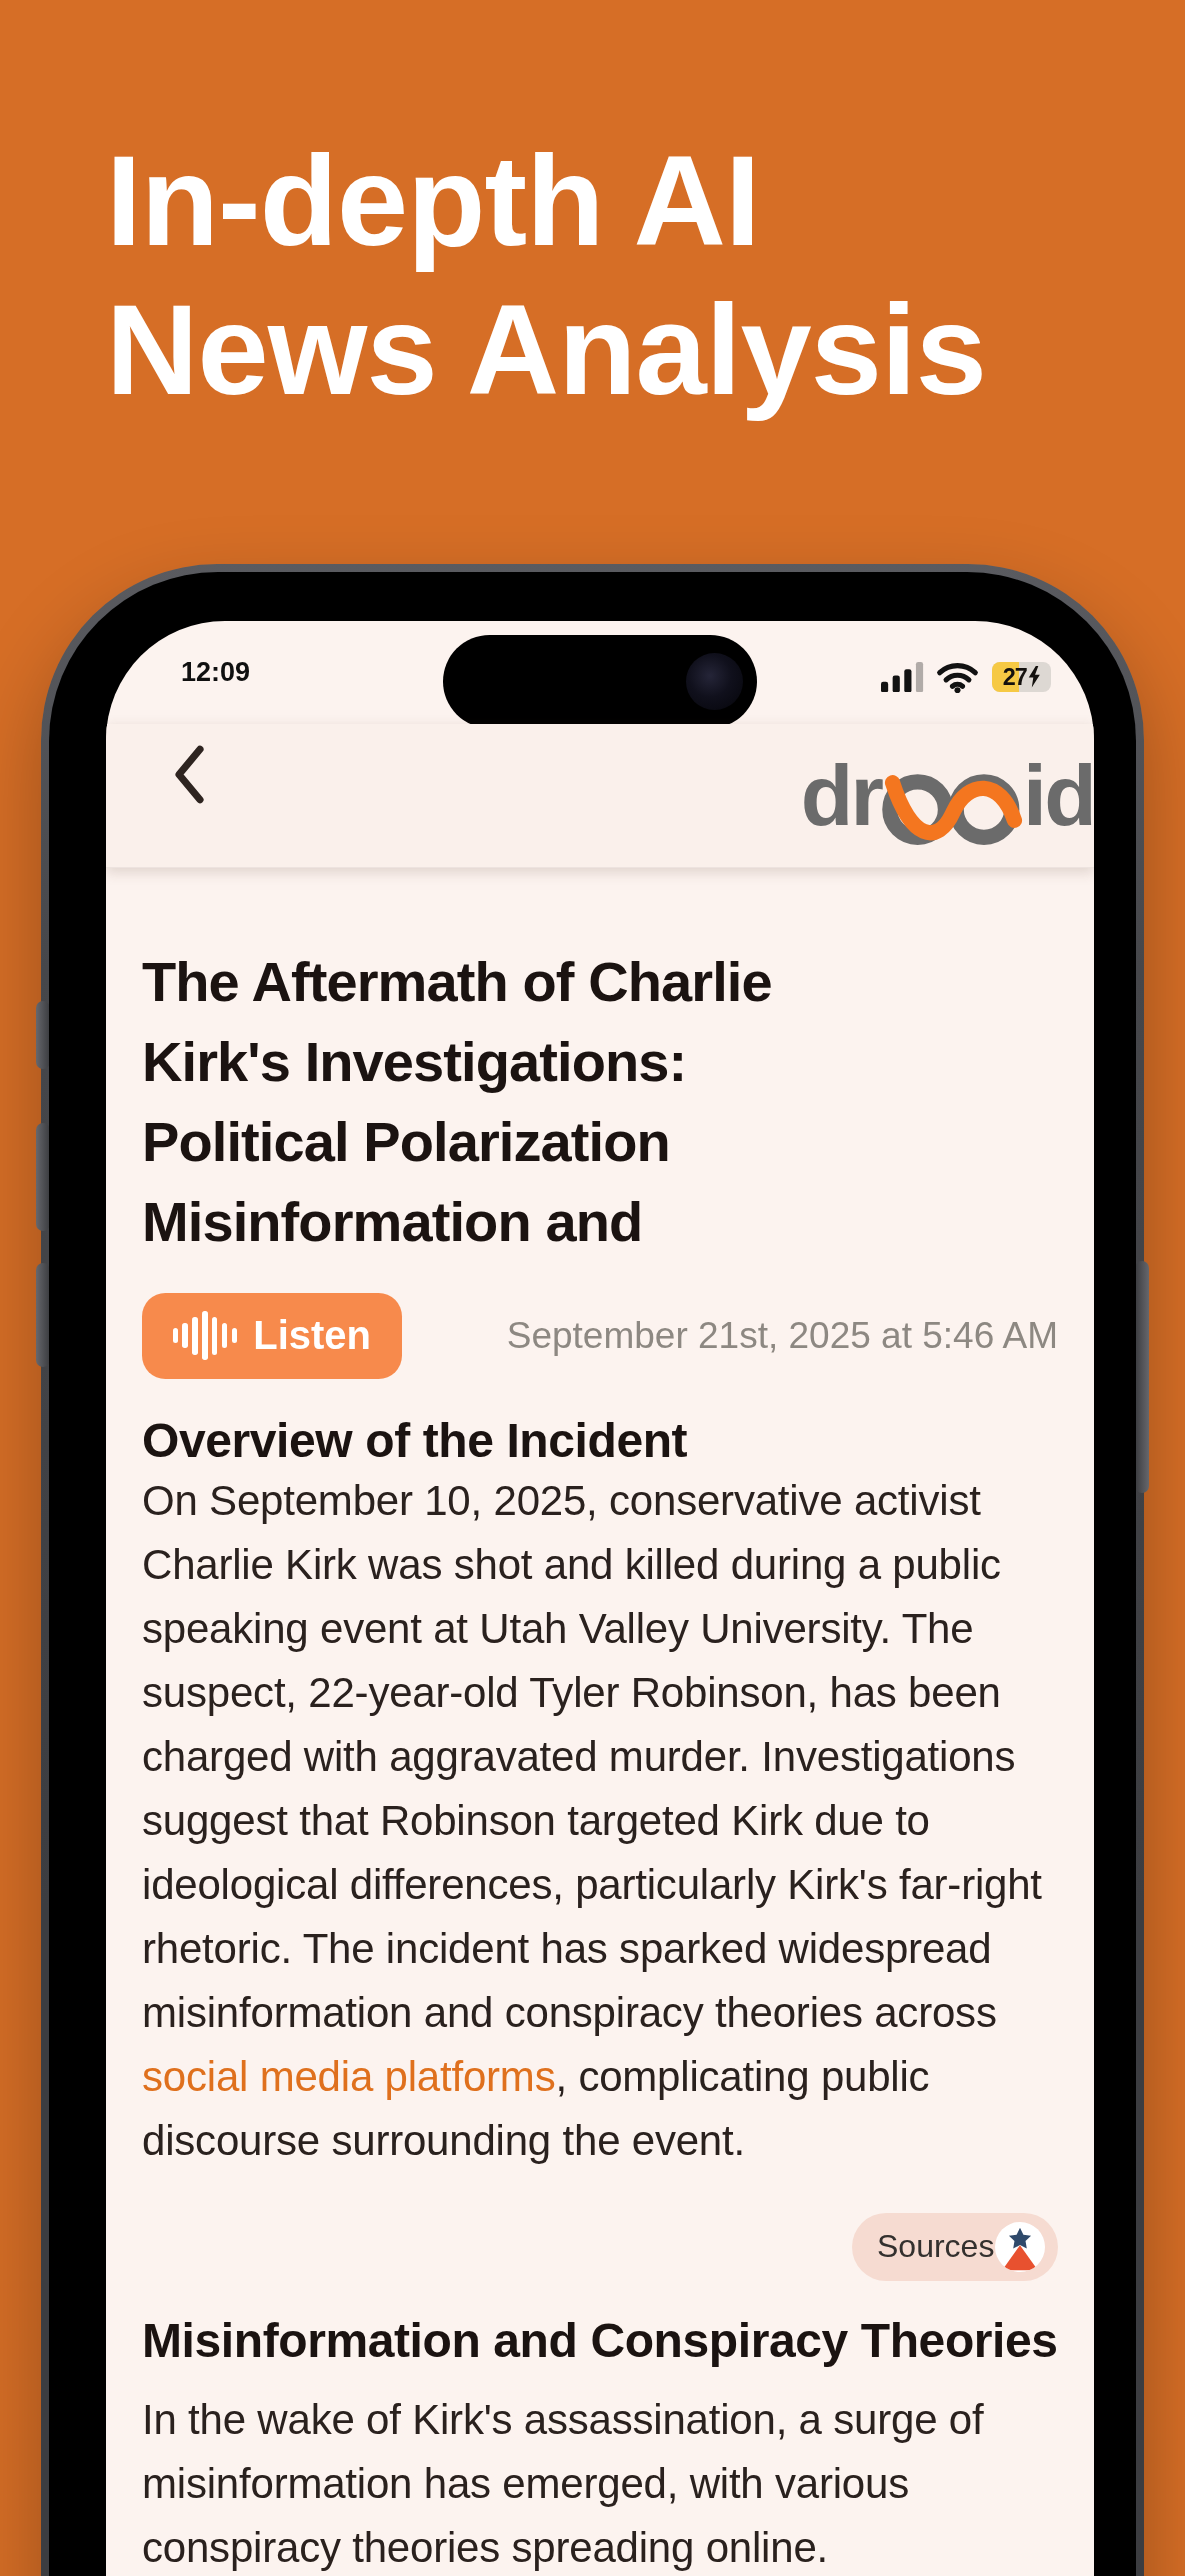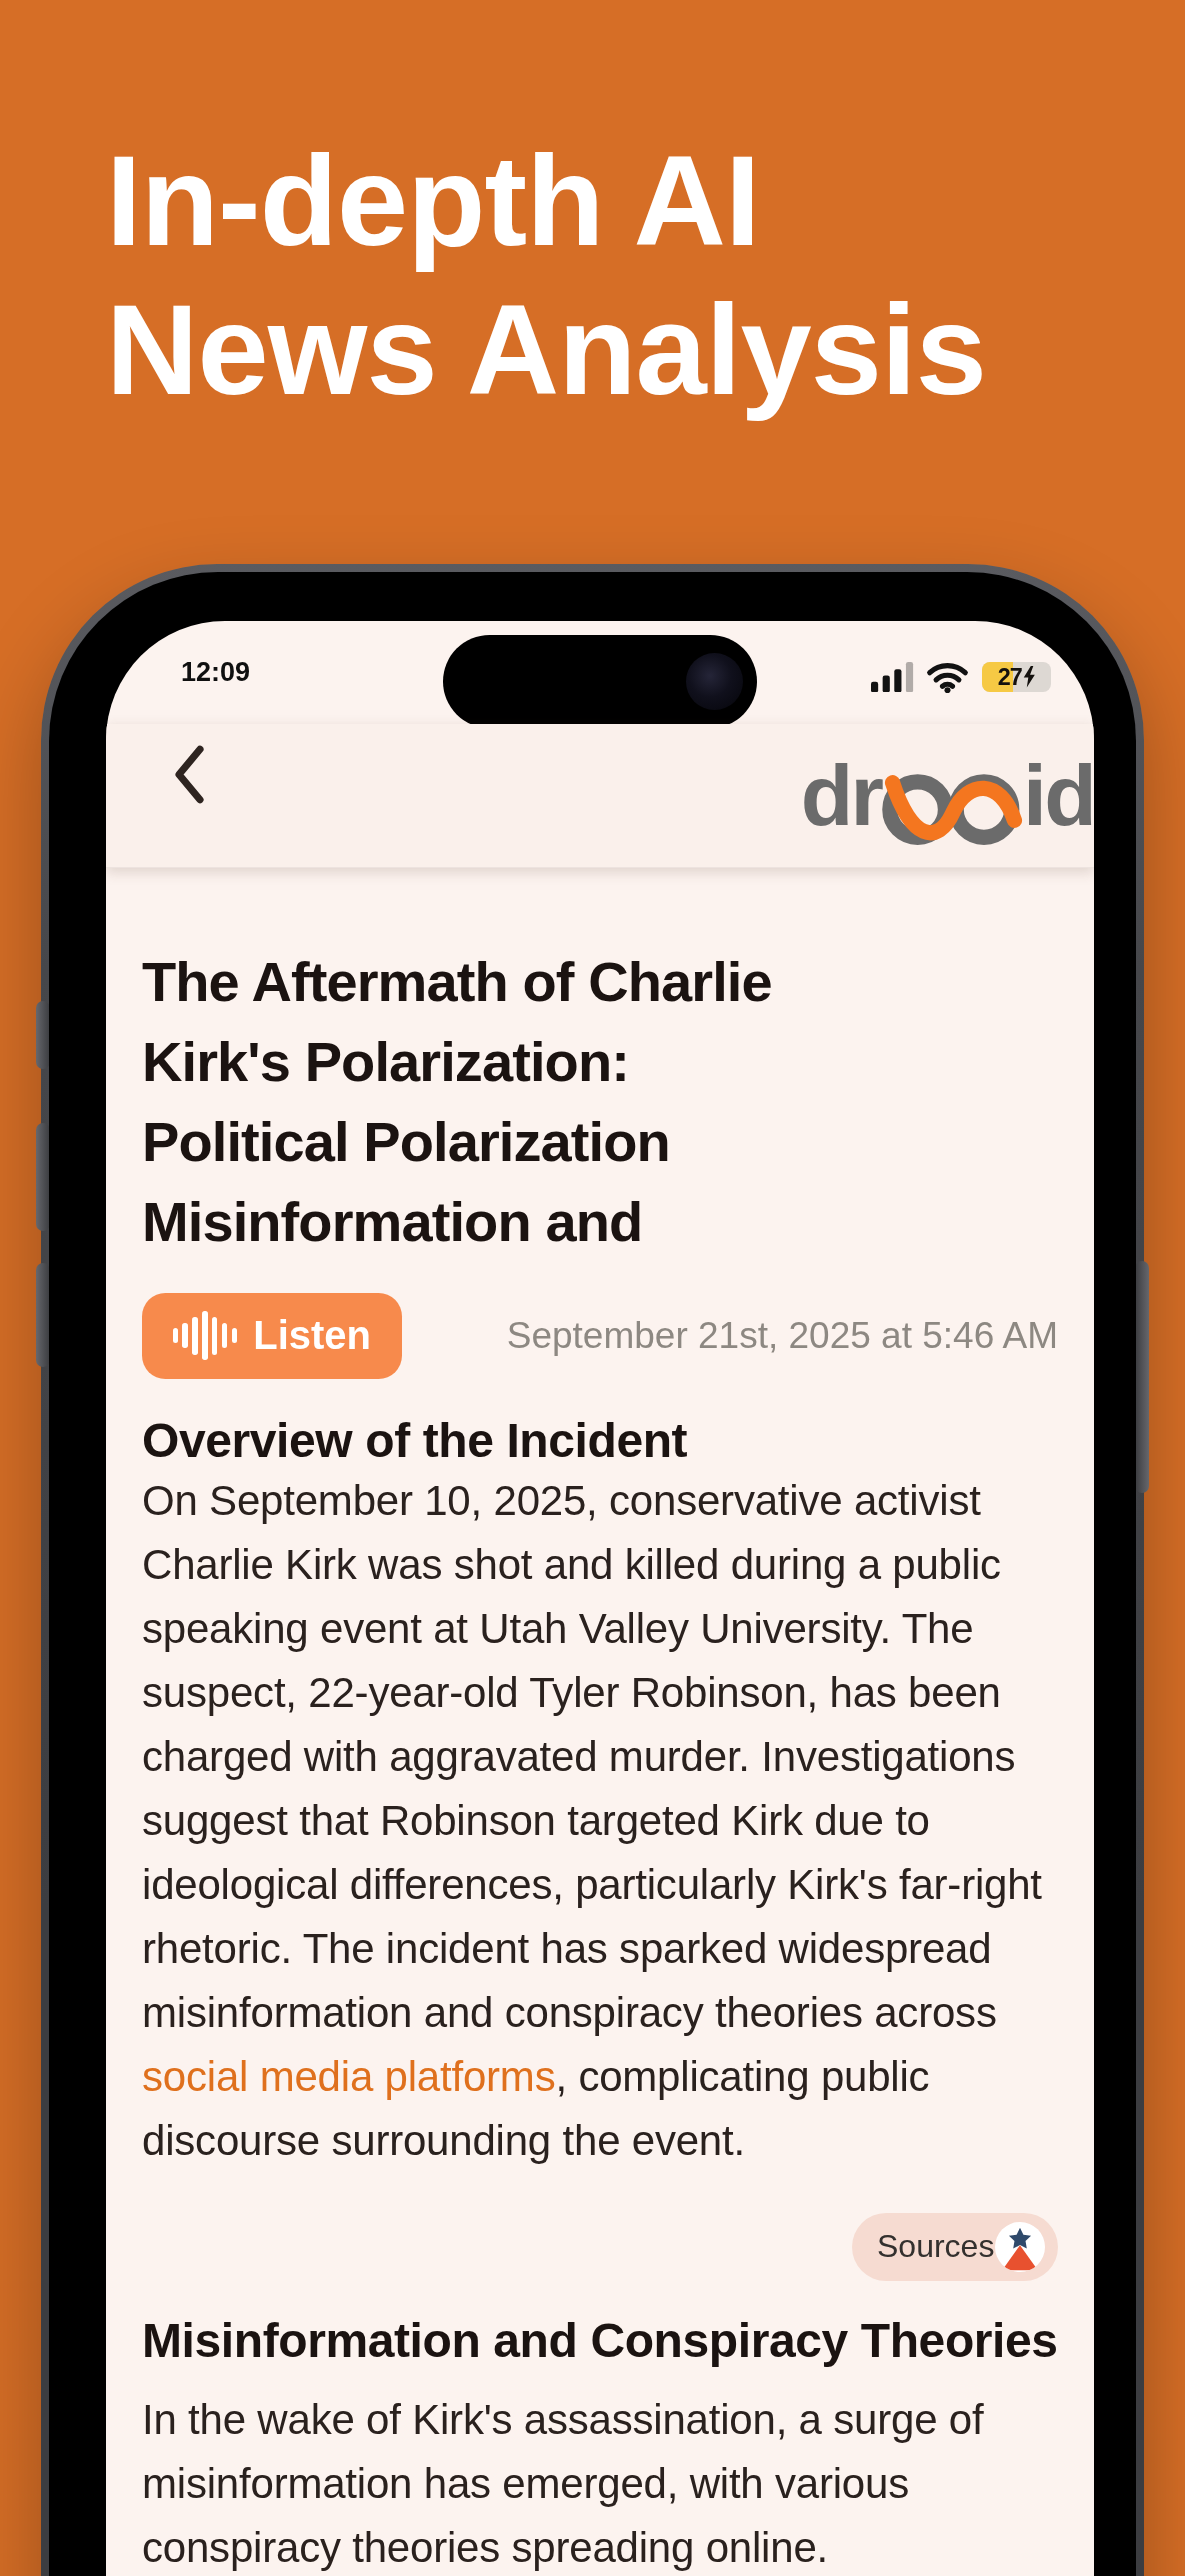--- a/index.html
+++ b/index.html
@@ -70,21 +70,21 @@
   }
   .camera{
     position:absolute;right:14.4px;top:18px;width:57px;height:57px;border-radius:50%;
     background:radial-gradient(circle at 42% 40%, #252538 0%, #10101c 45%, #05050a 100%);
   }
   .sicons{
     position:absolute;right:43px;top:40px;
     display:flex;align-items:center;gap:12.6px;
   }
   .battery{
-    position:relative;width:69px;height:30.5px;border-radius:8px;background:#DDD8D3;
+    position:relative;width:59px;height:30.5px;border-radius:8px;background:#DDD8D3;
     overflow:hidden;display:flex;align-items:center;justify-content:center;
   }
   .battery .fill{position:absolute;left:0;top:0;bottom:0;width:45%;background:var(--battery-yellow);}
   .battery .pct{position:relative;font-size:23.4px;font-weight:700;color:#14110e;letter-spacing:-0.9px;}
   .battery svg{position:relative;margin-left:0.9px;}
   
   .appheader{
     position:relative;height:144px;background:var(--header-bg);
     box-shadow:0 3.6px 12.6px rgba(90,60,45,.18);
     border-bottom:0.9px solid rgba(0,0,0,.05);
@@ -206,21 +206,21 @@
             <circle cx="116" cy="62" r="31" fill="none" stroke="#6B6B6B" stroke-width="17"></circle>
             <path d="M14 32 C 34 94, 64 104, 82 64 C 98 30, 134 26, 150 74" fill="none" stroke="#F4761F" stroke-width="17" stroke-linecap="round"></path>
           </svg>
           <span class="lt">id</span>
         </div>
       </div>
 
       <div class="article">
         <h1 class="title">
           <span>The Aftermath of Charlie</span>
-          <span>Kirk's Polarization:</span>
+          <span>Kirk's Investigations:</span>
           <span>Political Polarization</span>
           <span>Misinformation and</span>
         </h1>
 
         <div class="meta-row">
           <button class="listen">
             <span class="wave">
               <i></i>
                 <i></i>
                 <i></i>

